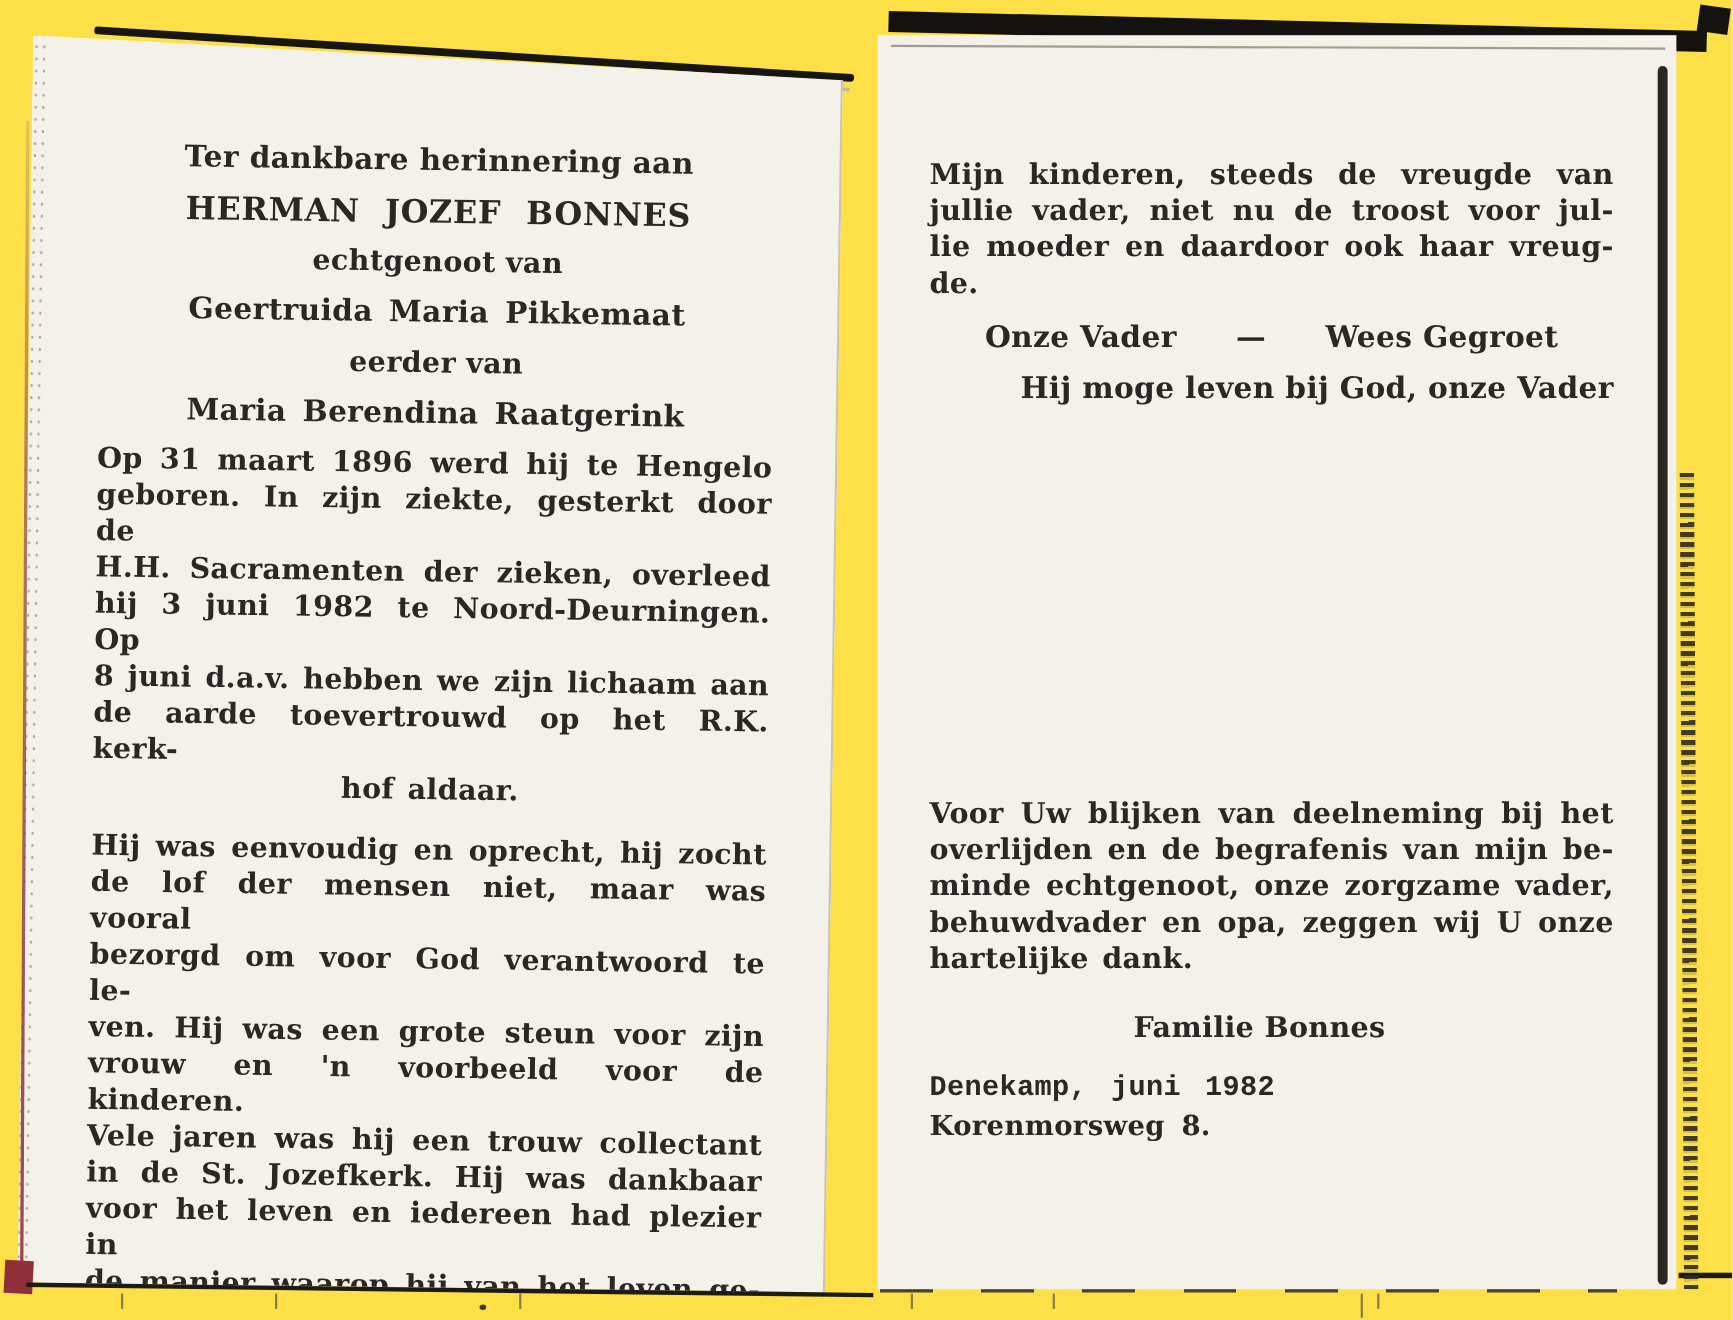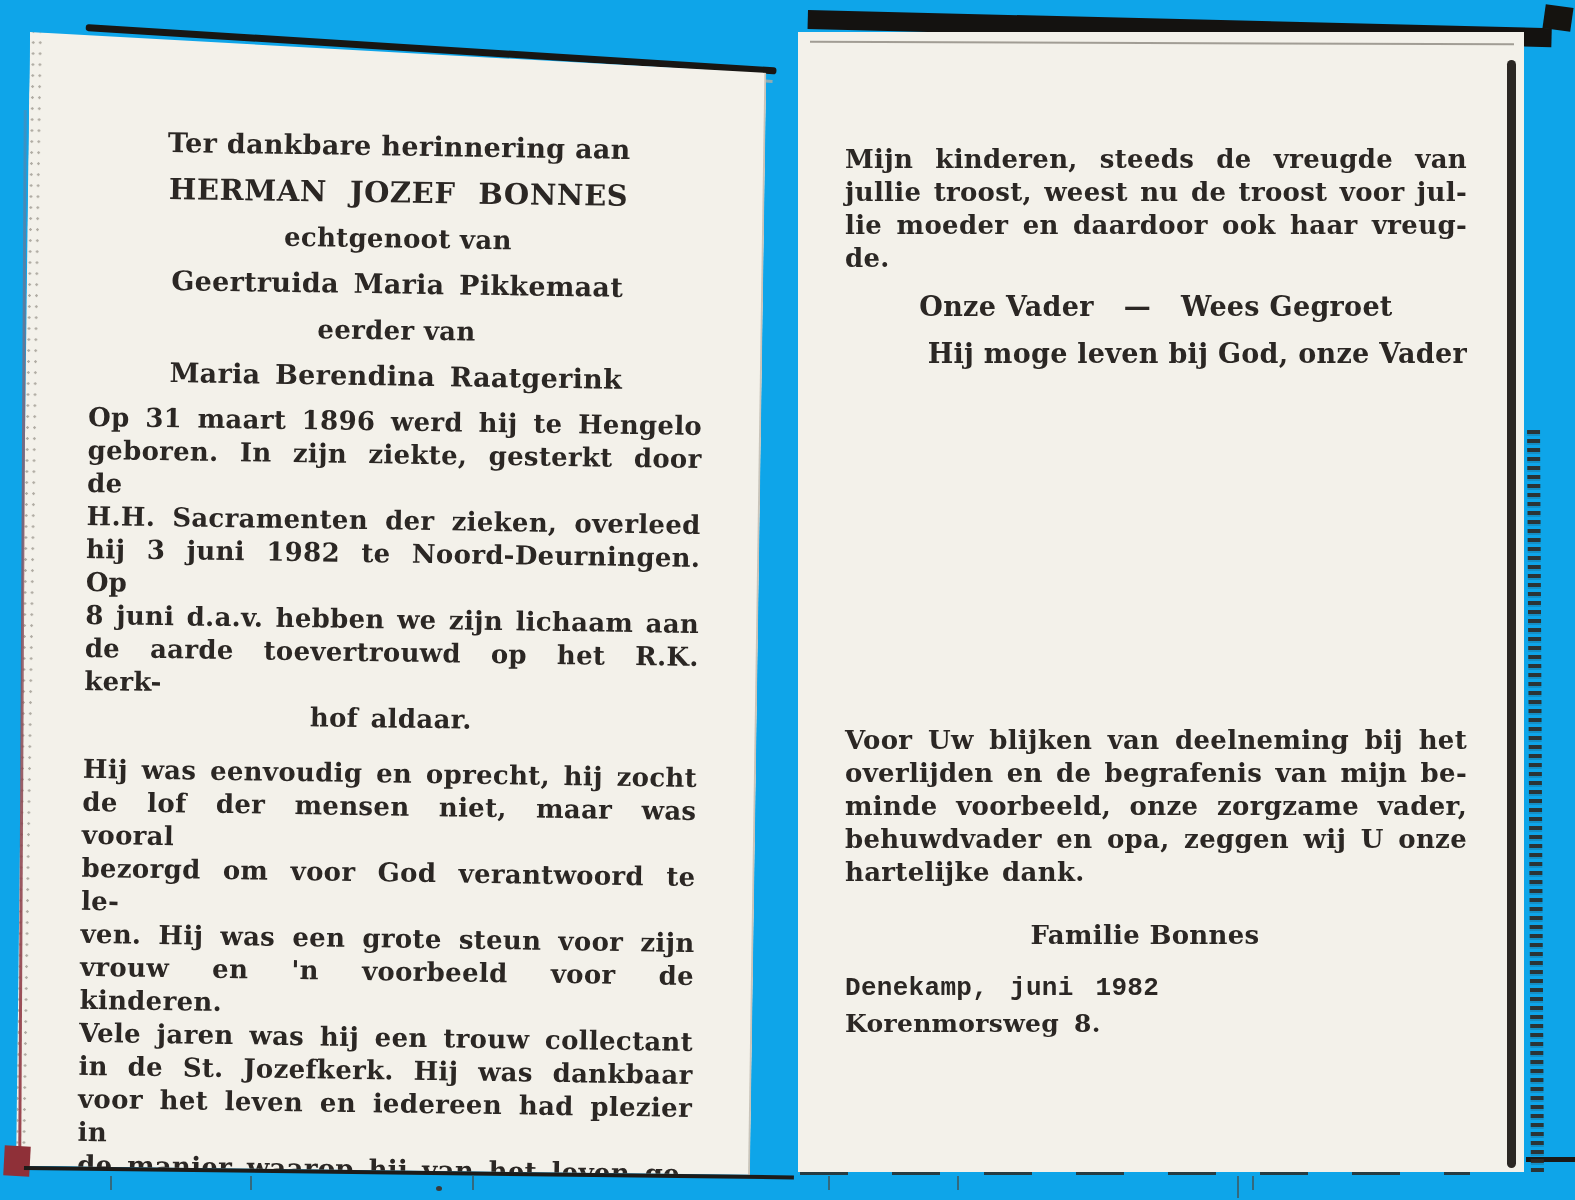--- a/index.html
+++ b/index.html
@@ -1,19 +1,19 @@
 <!DOCTYPE html>
 <html><head>
 <meta charset="utf-8">
 <style>
   html,body { margin:0; padding:0; }
   body { background:#ffffff; }
   .canvas {
     position:relative; width:1575px; height:1200px;
-    background:#0ea5e9; overflow:hidden;
+    background:#fde047; overflow:hidden;
     font-family:"DejaVu Serif","Liberation Serif",serif;
     color:#2b2724;
   }
   .page {
     position:absolute;
     background:#f3f1ea;
     font-weight:bold;
     letter-spacing:.3px;
   }
   
@@ -52,21 +52,21 @@
   .right-border {
     position:absolute; right:8px; top:28px; bottom:4px; width:9px;
     background:#2b2723; border-radius:5px;
   }
   .right-top-edge {
     position:absolute; left:12px; right:10px; top:10px; height:2px;
     background:#6b655c; opacity:.6; transform:rotate(.2deg);
   }
   .p-children { margin-top:111px; }
   .prayer { margin-top:8px; font-size:27px; line-height:47px; }
-  .prayer-line1 { display:flex; justify-content:center; gap:30px; }
+  .prayer-line1 { display:flex; justify-content:center; gap:54px; }
   .prayer-line2 { text-align:right; }
   .p-thanks { margin-top:91px; }
   .thanks-offset { margin-top:347px; }
   .signature { margin-top:30px; font-size:26px; line-height:33px; text-align:center; padding-right:22px; }
   .dateline  { margin-top:17px; font-size:26px; line-height:38px; word-spacing:6px;font-family:Liberation Mono, monospace; }
   .address   { font-size:25px; line-height:33px; word-spacing:6px; }
   
   .art { position:absolute; }
   .strip-black-left {
     left:86px; top:24px; width:692px; height:7px; background:#181613;
@@ -148,36 +148,36 @@
 
     </div>
   </div>
 
   <div class="page page-right">
     <div class="right-top-edge"></div>
     <div class="right-border"></div>
     <div class="content">
       <div class="para p-children">
           <div class="tline">Mijn kinderen, steeds de vreugde van</div>
-          <div class="tline">jullie troost, weest nu de troost voor jul-</div>
+          <div class="tline">jullie vader, niet nu de troost voor jul-</div>
           <div class="tline">lie moeder en daardoor ook haar vreug-</div>
           <div class="tline last-left">de.</div>
         </div>
       <div class="prayer">
         <div class="prayer-line1">
           <span>Onze Vader</span>
           <span>—</span>
           <span>Wees Gegroet</span>
         </div>
         <div class="prayer-line2">Hij moge leven bij God, onze Vader</div>
       </div>
       <div class="para p-thanks thanks-offset">
           <div class="tline">Voor Uw blijken van deelneming bij het</div>
           <div class="tline">overlijden en de begrafenis van mijn be-</div>
-          <div class="tline">minde voorbeeld, onze zorgzame vader,</div>
+          <div class="tline">minde echtgenoot, onze zorgzame vader,</div>
           <div class="tline">behuwdvader en opa, zeggen wij U onze</div>
           <div class="tline last-left">hartelijke dank.</div>
         </div>
       <div class="signature">Familie Bonnes</div>
       <div class="dateline">Denekamp, juni 1982</div>
       <div class="address">Korenmorsweg 8.</div>
     </div>
   </div>
 
   <div class="art pink-line"></div>

